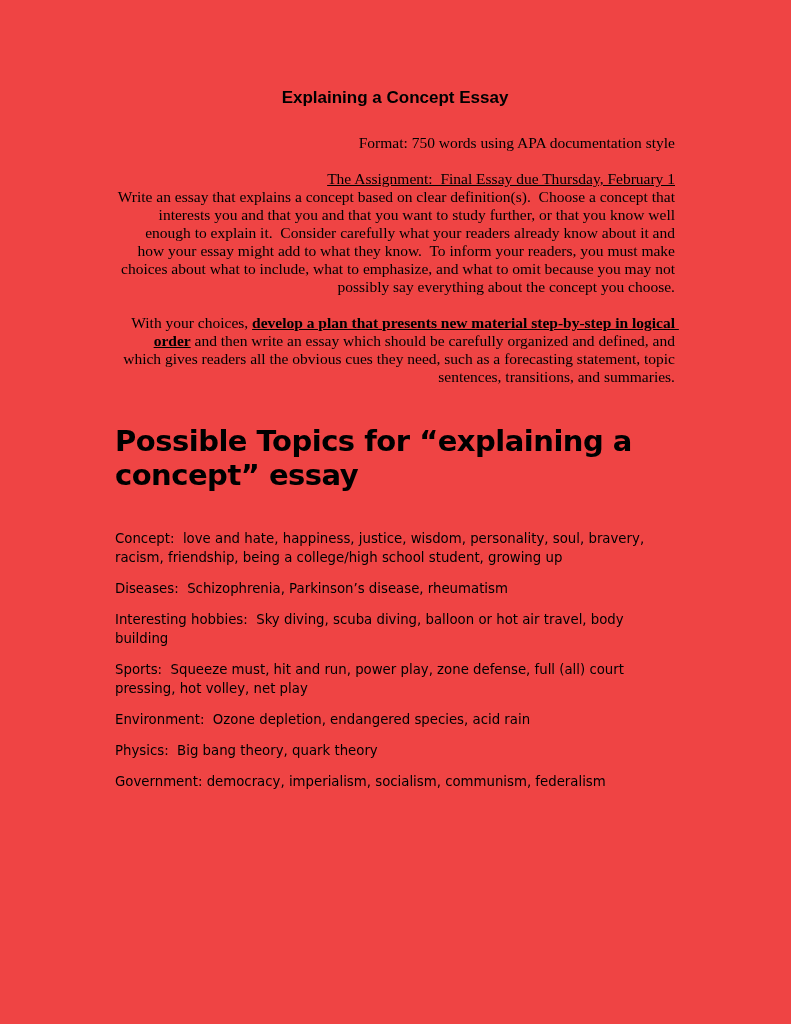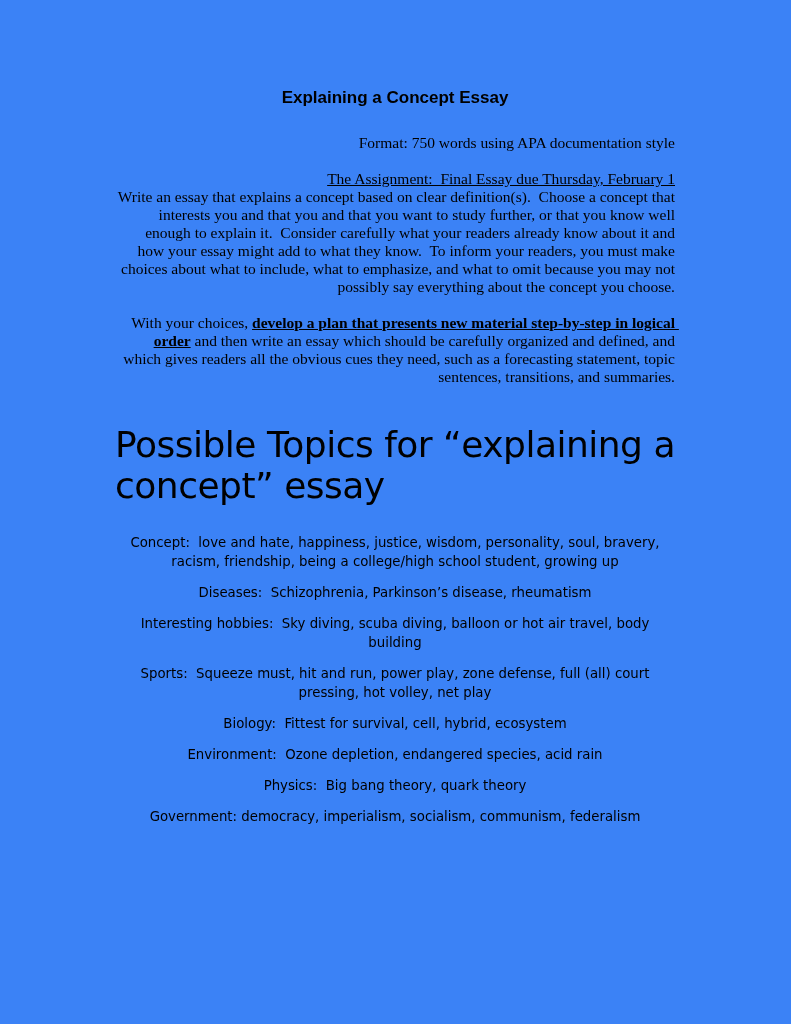--- a/index.html
+++ b/index.html
@@ -1,21 +1,21 @@
 <!DOCTYPE html>
 <html><head>
 <meta charset="utf-8">
 <style>
   html, body { margin: 0; padding: 0; background: #ffffff; }
   .page {
     position: relative;
     width: 791px;
     height: 1024px;
     margin: 0 auto;
-    background: #3b82f6;
+    background: #ef4444;
     box-sizing: border-box;
     padding: 88px 116px 40px 115px;
     color: #000000;
     font-family: "Liberation Serif", serif;
   }
   .doc-title {
     text-align: center;
     font-family: "Liberation Sans", sans-serif;
     font-weight: bold;
     font-size: 17px;
@@ -30,33 +30,32 @@
     text-align: right;
   }
   .para-gap { margin-bottom: 18px; }
   .heading-underline { text-decoration: underline; }
   .emphasis {
     font-weight: bold;
     text-decoration: underline;
   }
   .topics-title {
     font-family: "DejaVu Sans", sans-serif;
-    font-weight: normal;
-    font-size: 36px;
+    font-weight: bold;
+    font-size: 29px;
     letter-spacing: -0.5px;
-    margin: 38px 0 27px 0;
+    margin: 38px 0 37px 0;
     white-space: pre-wrap;
   }
   .topic-item {
     font-family: "DejaVu Sans", sans-serif;
     font-size: 13.3px;
     line-height: 19px;
     margin: 0 0 12px 0;
     white-space: pre-wrap;
-    text-align: center;
   }
 </style>
 </head>
 <body>
 
 <div class="page">
 
   <h1 class="doc-title">Explaining a Concept Essay</h1>
 
   <p class="serif-para para-gap">Format: 750 words using APA documentation style</p>
@@ -66,19 +65,18 @@
 
   <p class="serif-para"><span>With your choices, </span><span class="emphasis">develop a plan that presents new material step-by-step in logical order</span><span> and then write an essay which should be carefully organized and defined, and which gives readers all the obvious cues they need, such as a forecasting statement, topic sentences, transitions, and summaries.</span></p>
 
   <h2 class="topics-title">Possible Topics for “explaining a concept” essay</h2>
 
   <div>
     <p class="topic-item">Concept:  love and hate, happiness, justice, wisdom, personality, soul, bravery, racism, friendship, being a college/high school student, growing up</p>
     <p class="topic-item">Diseases:  Schizophrenia, Parkinson’s disease, rheumatism</p>
     <p class="topic-item">Interesting hobbies:  Sky diving, scuba diving, balloon or hot air travel, body building</p>
     <p class="topic-item">Sports:  Squeeze must, hit and run, power play, zone defense, full (all) court pressing, hot volley, net play</p>
-    <p class="topic-item">Biology:  Fittest for survival, cell, hybrid, ecosystem</p>
     <p class="topic-item">Environment:  Ozone depletion, endangered species, acid rain</p>
     <p class="topic-item">Physics:  Big bang theory, quark theory</p>
     <p class="topic-item">Government: democracy, imperialism, socialism, communism, federalism</p>
   </div>
 
 </div>
 
 </body></html>

